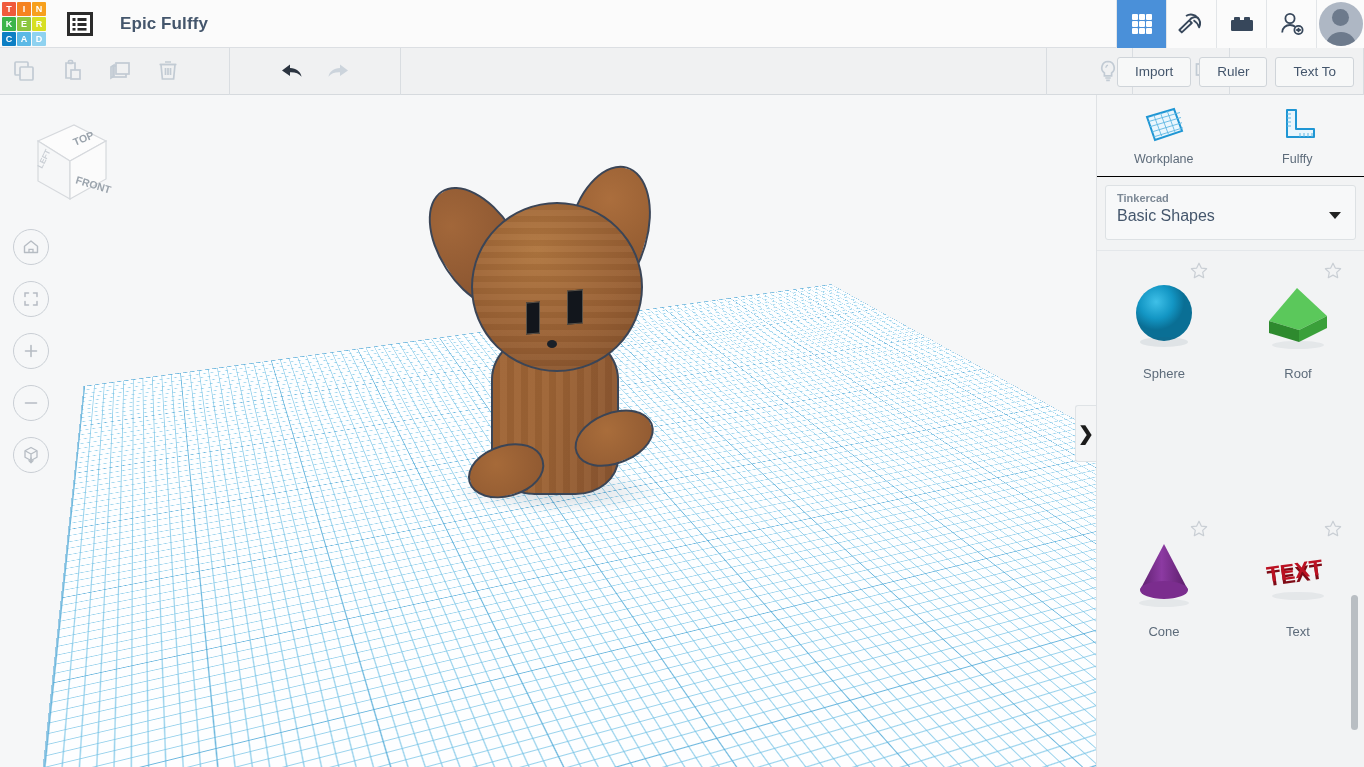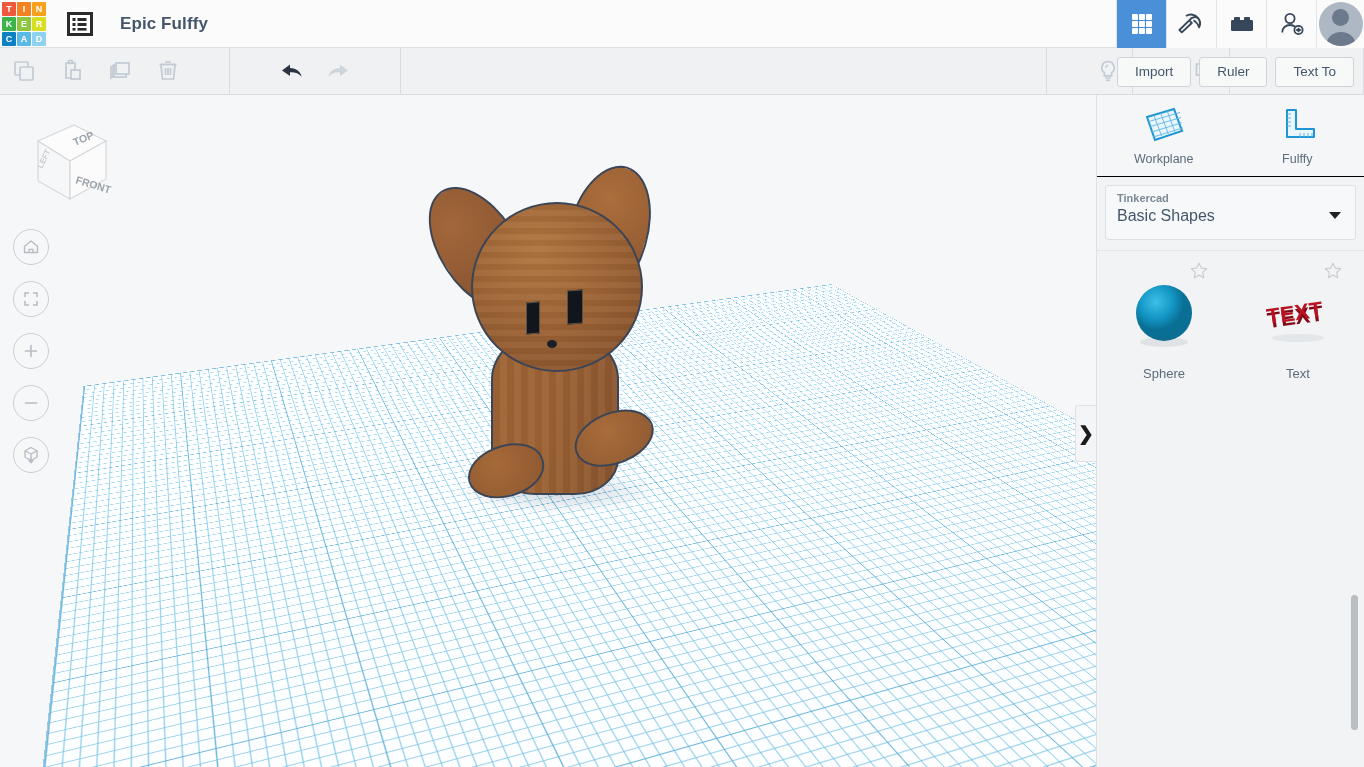--- a/index.html
+++ b/index.html
@@ -557,20 +557,58 @@
           <span class="sname">Sphere</span>
         </div>
         <div class="shape-cell">
           <span class="star">
             <svg width="20" height="20" viewBox="0 0 20 20">
               <path d="M10 2.2l2.3 4.9 5.3.6-3.9 3.7 1 5.3-4.7-2.6-4.7 2.6 1-5.3L2.4 7.7l5.3-.6z" fill="none" stroke="#c9ced4" stroke-width="1.2" stroke-linejoin="round"></path>
             </svg>
           </span>
           <span class="thumb">
             <svg width="78" height="78" viewBox="0 0 78 78">
+              <polygon points="38,12 68,40 40,54 10,45" fill="#5bc85b"></polygon>
+              <polygon points="10,45 40,54 40,66 10,57" fill="#2e8a2e"></polygon>
+              <polygon points="40,54 68,40 68,52 40,66" fill="#3aa03a"></polygon>
+              <ellipse cx="39" cy="69" rx="26" ry="4" fill="rgba(60,90,110,.08)"></ellipse>
+            </svg>
+          </span>
+          <span class="sname">Roof</span>
+        </div>
+        <div class="shape-cell">
+          <span class="star">
+            <svg width="20" height="20" viewBox="0 0 20 20">
+              <path d="M10 2.2l2.3 4.9 5.3.6-3.9 3.7 1 5.3-4.7-2.6-4.7 2.6 1-5.3L2.4 7.7l5.3-.6z" fill="none" stroke="#c9ced4" stroke-width="1.2" stroke-linejoin="round"></path>
+            </svg>
+          </span>
+          <span class="thumb">
+            <svg width="78" height="78" viewBox="0 0 78 78">
+              <defs>
+                <linearGradient id="gc" x1="0" x2="1">
+                  <stop offset="0%" stop-color="#5d1f6d"></stop>
+                  <stop offset="45%" stop-color="#8c3aa2"></stop>
+                  <stop offset="100%" stop-color="#5a1d68"></stop>
+                </linearGradient>
+              </defs>
+              <path d="M39 10 L63 56 Q39 68 15 56 Z" fill="url(#gc)"></path>
+              <ellipse cx="39" cy="56" rx="24" ry="9" fill="#7b2d8e"></ellipse>
+              <ellipse cx="39" cy="69" rx="25" ry="4" fill="rgba(60,90,110,.08)"></ellipse>
+            </svg>
+          </span>
+          <span class="sname">Cone</span>
+        </div>
+        <div class="shape-cell">
+          <span class="star">
+            <svg width="20" height="20" viewBox="0 0 20 20">
+              <path d="M10 2.2l2.3 4.9 5.3.6-3.9 3.7 1 5.3-4.7-2.6-4.7 2.6 1-5.3L2.4 7.7l5.3-.6z" fill="none" stroke="#c9ced4" stroke-width="1.2" stroke-linejoin="round"></path>
+            </svg>
+          </span>
+          <span class="thumb">
+            <svg width="78" height="78" viewBox="0 0 78 78">
               <g font-family="Liberation Sans, sans-serif" font-size="22" font-weight="bold" transform="rotate(-8 39 40)">
                 <text x="8" y="48" fill="#7e0a15">TEXT</text>
                 <text x="8" y="44" fill="#bb1122">TEXT</text>
               </g>
               <ellipse cx="39" cy="62" rx="26" ry="4" fill="rgba(60,90,110,.08)"></ellipse>
             </svg>
           </span>
           <span class="sname">Text</span>
         </div>
       </div>

